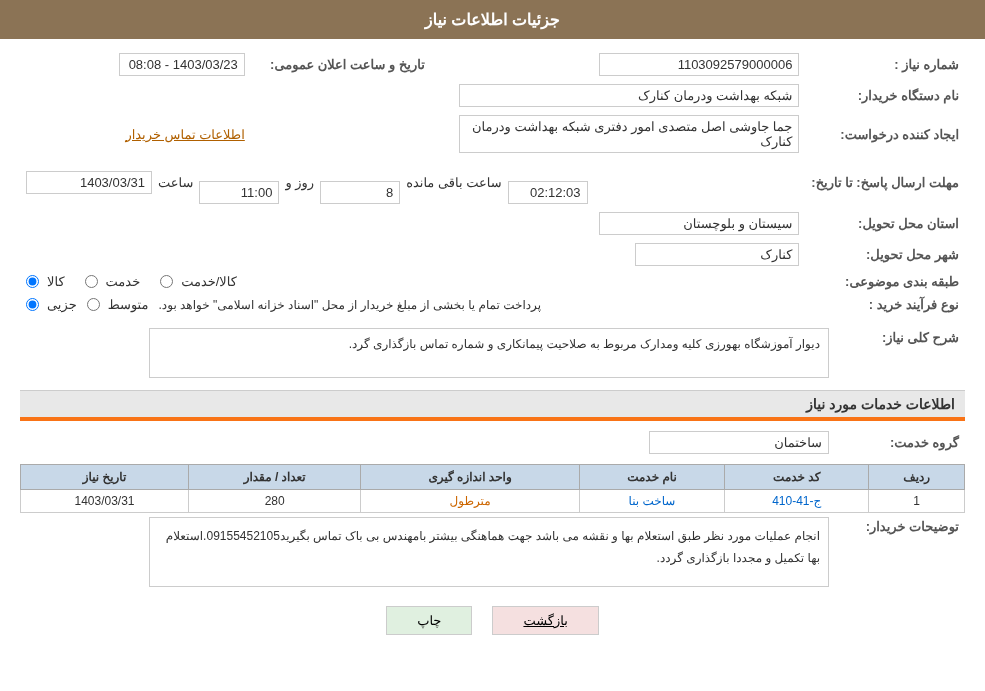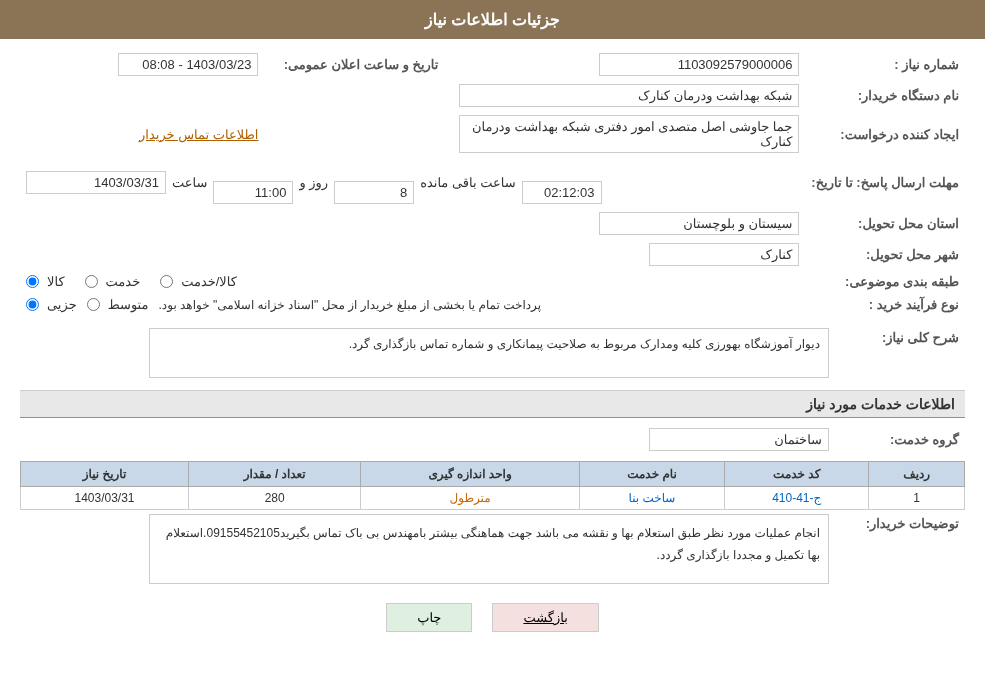--- a/index.html
+++ b/index.html
@@ -53,42 +53,42 @@
       min-height: 22px;
       display: inline-block;
     }
     .input-wide {
       width: 340px;
     }
     .input-medium {
       width: 200px;
     }
     .input-narrow {
-      width: 140px;
+      width: 126px;
     }
     .input-num {
       width: 80px;
       text-align: right;
       margin-top: 20px;
     }
     .link-text {
       color: #b06000;
       text-decoration: underline;
       cursor: pointer;
     }
     .date-row {
       display: flex;
       align-items: center;
       gap: 6px;
       justify-content: flex-end;
     }
     .section-title {
       background: #e8e8e8;
       border-top: 1px solid #ccc;
-      border-bottom: 1px solid #f97316;
+      border-bottom: 4px solid #f97316;
       padding: 5px 10px;
       font-weight: bold;
       font-size: 14px;
       margin: 8px 0 6px 0;
       text-align: right;
     }
     .radio-group {
       display: flex;
       gap: 20px;
       align-items: center;
@@ -235,21 +235,21 @@
       </tr>
       <tr>
         <td class="label-cell">استان محل تحویل:</td>
         <td class="value-cell" colspan="4">
           <span class="input-box" style="width:200px;">سیستان و بلوچستان</span>
         </td>
       </tr>
       <tr>
         <td class="label-cell">شهر محل تحویل:</td>
         <td class="value-cell" colspan="4">
-          <span class="input-box" style="width:150px;padding-left:44px;">کنارک</span>
+          <span class="input-box" style="width:164px;padding-left:44px;">کنارک</span>
         </td>
       </tr>
       <tr>
         <td class="label-cell">طبقه بندی موضوعی:</td>
         <td colspan="4">
           <div class="radio-group">
             <div class="radio-item">
               <span>کالا/خدمت</span>
               <input type="radio" name="category" style="">
             </div>

